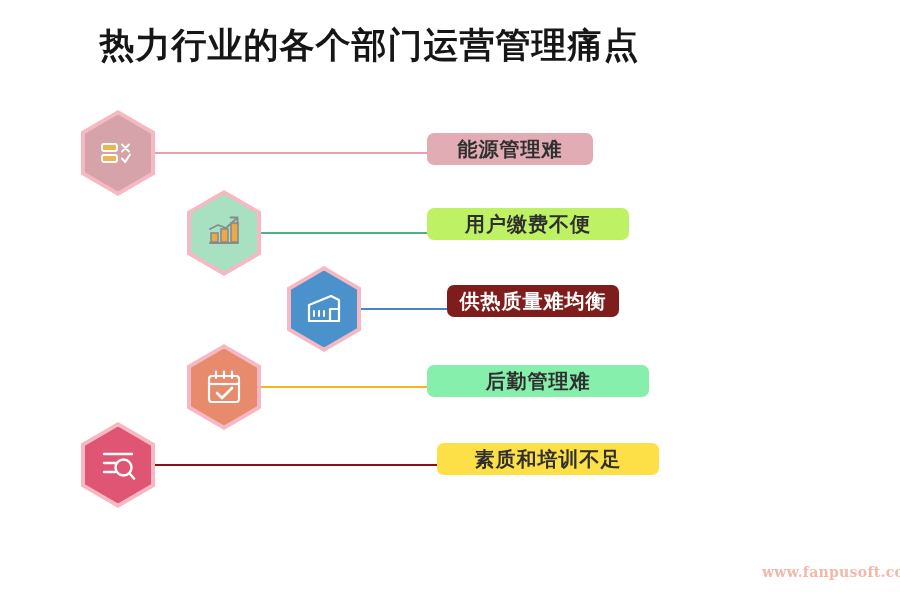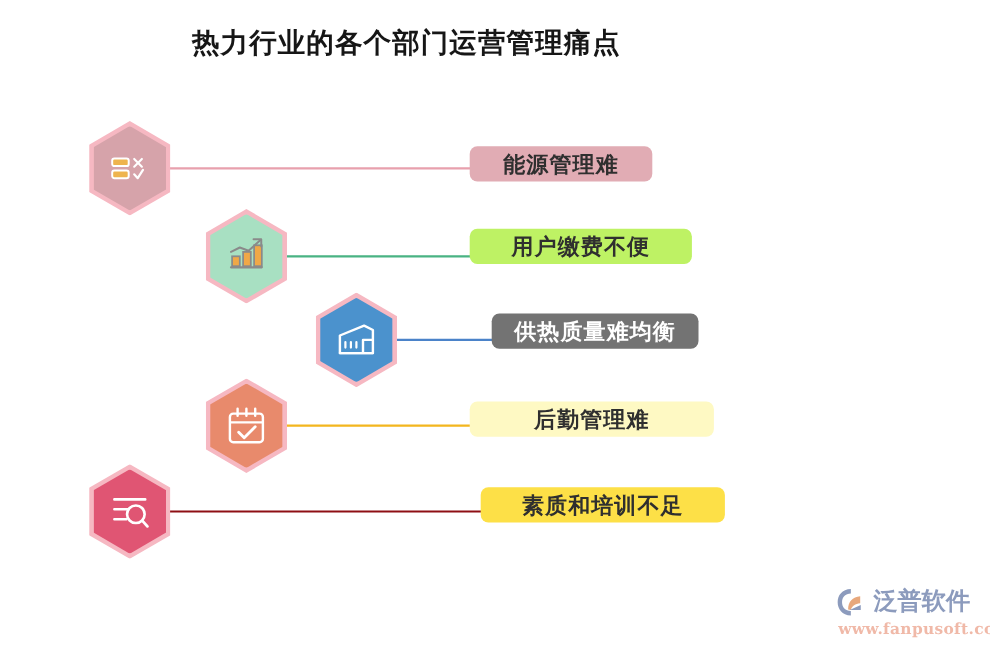--- a/index.html
+++ b/index.html
@@ -10,21 +10,21 @@
     overflow:hidden;
     position:relative;
   }
   #stage{position:absolute;left:0;top:0;width:900px;height:600px;}
 
   .title{
     position:absolute;
     left:0;top:22px;width:739px;
     text-align:center;
     font-family:"DejaVu Serif","Liberation Serif",serif;
-    font-size:25px;
+    font-size:35px;
     font-weight:700;
     color:#161616;
     letter-spacing:1px;
     white-space:nowrap;
   }
 
   
   .row{position:absolute;height:0;}
 
   
@@ -149,60 +149,52 @@
           <div class="hex-inner" style="background: rgb(75, 146, 205);"></div>
           <div class="hex-icon">
             <svg width="40" height="40" viewBox="0 0 40 40">
               <path d="M5 32 L5 16 L27 7 L35 11 L35 32 Z" fill="none" stroke="#ffffff" stroke-width="2.2" stroke-linejoin="round"></path>
               <path d="M26 32 L26 20 L35 20" fill="none" stroke="#ffffff" stroke-width="2.2" stroke-linejoin="round"></path>
               <path d="M10 22 L10 27 M15 22 L15 27 M20 22 L20 27" stroke="#ffffff" stroke-width="2" stroke-linecap="round"></path>
               <path d="M5 32 L35 32" stroke="#ffffff" stroke-width="2.2" stroke-linecap="round"></path>
             </svg>
           </div>
         </div>
-        <div class="pill" style="left: 447px; top: -24px; width: 188px; background: #737373; color: rgb(255, 255, 255);">供热质量难均衡</div>
+        <div class="pill" style="left: 447px; top: -24px; width: 172px; background: #7f1d1d; color: rgb(255, 255, 255);">供热质量难均衡</div>
       </div>
       <div class="row" style="left: 0px; top: 387px;">
         <div class="connector" style="left: 257px; width: 176px; background: rgb(243, 182, 30);"></div>
         <div class="hex-wrap" style="left: 187px; top: -43px;">
           <div class="hex-outer" style="background: rgb(246, 184, 194);"></div>
           <div class="hex-inner" style="background: rgb(232, 138, 108);"></div>
           <div class="hex-icon">
             <svg width="40" height="40" viewBox="0 0 40 40">
               <rect x="5" y="9" width="30" height="26" rx="3" fill="none" stroke="#ffffff" stroke-width="2.2"></rect>
               <path d="M5 17 L35 17" stroke="#ffffff" stroke-width="2.2"></path>
               <path d="M12 4.5 L12 11 M20 4.5 L20 11 M28 4.5 L28 11" stroke="#ffffff" stroke-width="2.2" stroke-linecap="round"></path>
               <path d="M13 26 L18 31 L28 21" fill="none" stroke="#ffffff" stroke-width="2.6" stroke-linecap="round" stroke-linejoin="round"></path>
             </svg>
           </div>
         </div>
-        <div class="pill" style="left: 427px; top: -22px; width: 222px; background: #fef9c3; color: rgb(47, 47, 47);">后勤管理难</div>
+        <div class="pill" style="left: 427px; top: -22px; width: 222px; background: #86efac; color: rgb(47, 47, 47);">后勤管理难</div>
       </div>
       <div class="row" style="left: 0px; top: 465px;">
         <div class="connector" style="left: 151px; width: 292px; background: rgb(142, 15, 20);"></div>
         <div class="hex-wrap" style="left: 81px; top: -43px;">
           <div class="hex-outer" style="background: rgb(246, 184, 194);"></div>
           <div class="hex-inner" style="background: rgb(224, 85, 115);"></div>
           <div class="hex-icon">
             <svg width="40" height="40" viewBox="0 0 40 40">
               <path d="M6 9 L34 9 M6 18 L19 18 M6 27 L17 27" stroke="#ffffff" stroke-width="2.4" stroke-linecap="round"></path>
               <circle cx="25.5" cy="22.5" r="8" fill="none" stroke="#ffffff" stroke-width="2.4"></circle>
               <path d="M31.5 28.5 L36 33.5" stroke="#ffffff" stroke-width="2.6" stroke-linecap="round"></path>
             </svg>
           </div>
         </div>
         <div class="pill" style="left: 437px; top: -22px; width: 222px; background: #fde047; color: rgb(47, 47, 47);">素质和培训不足</div>
       </div>
     </div>
 
   <div class="logo">
-    <div class="logo-row">
-      <svg class="logo-mark" viewBox="0 0 30 27">
-        <path d="M13.5 1.5 C5.5 1.5 1.5 7.5 1.5 13.5 C1.5 19.5 5.5 25.5 13.5 25.5 L13.5 21.5 C8.5 21.5 5.5 18 5.5 13.5 C5.5 9 8.5 5.5 13.5 5.5 Z" fill="#8c9bbd"></path>
-        <path d="M11 20 C11 13 15 8.5 22 8 L22 14.5 C17.5 15 14.5 17 13.5 20.5 Z" fill="#e8a87c"></path>
-        <path d="M12.5 20.6 L22.5 20.6 L22.5 16 Z" fill="#8c9bbd"></path>
-      </svg>
-      <span class="logo-text">泛普软件</span>
-    </div>
     <div class="logo-url">www.fanpusoft.com</div>
   </div>
 
 </div>
 
 </body></html>

